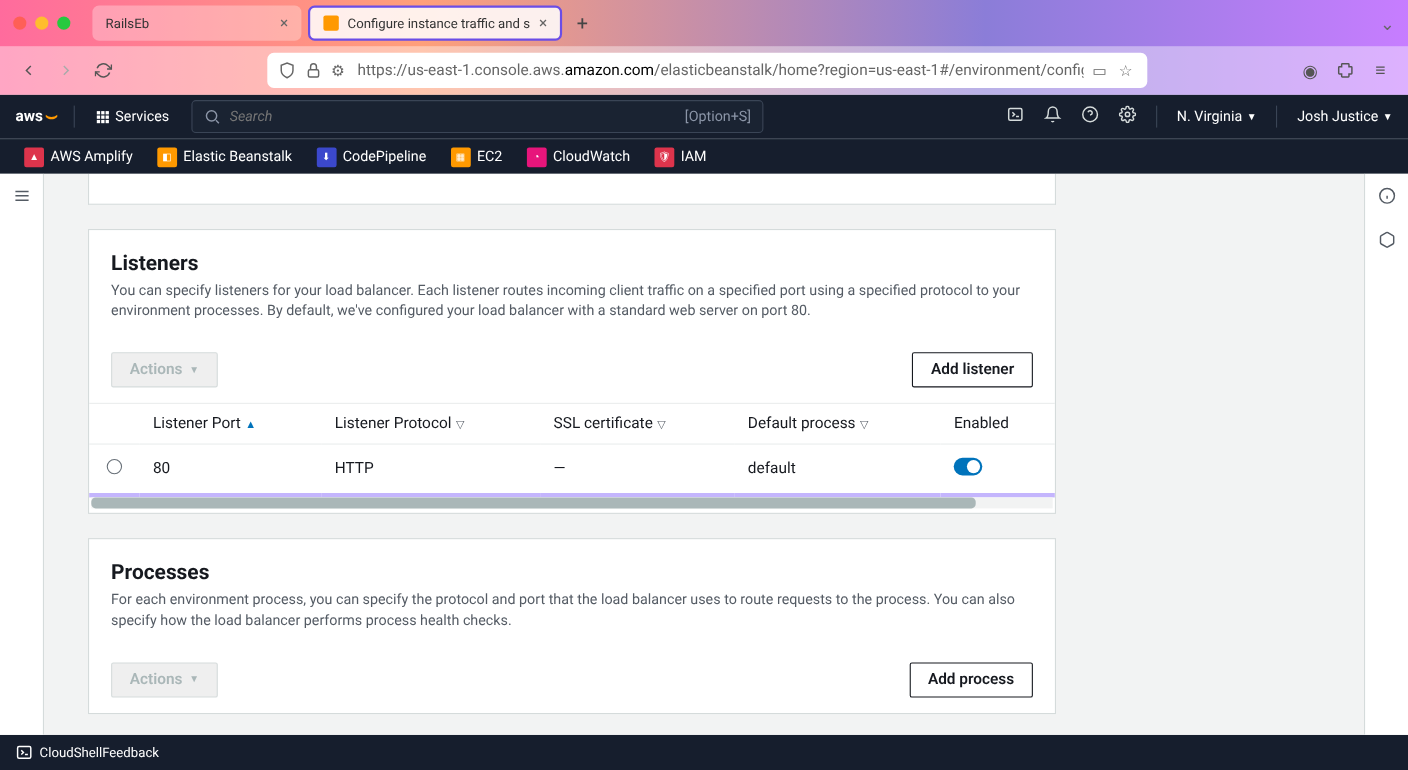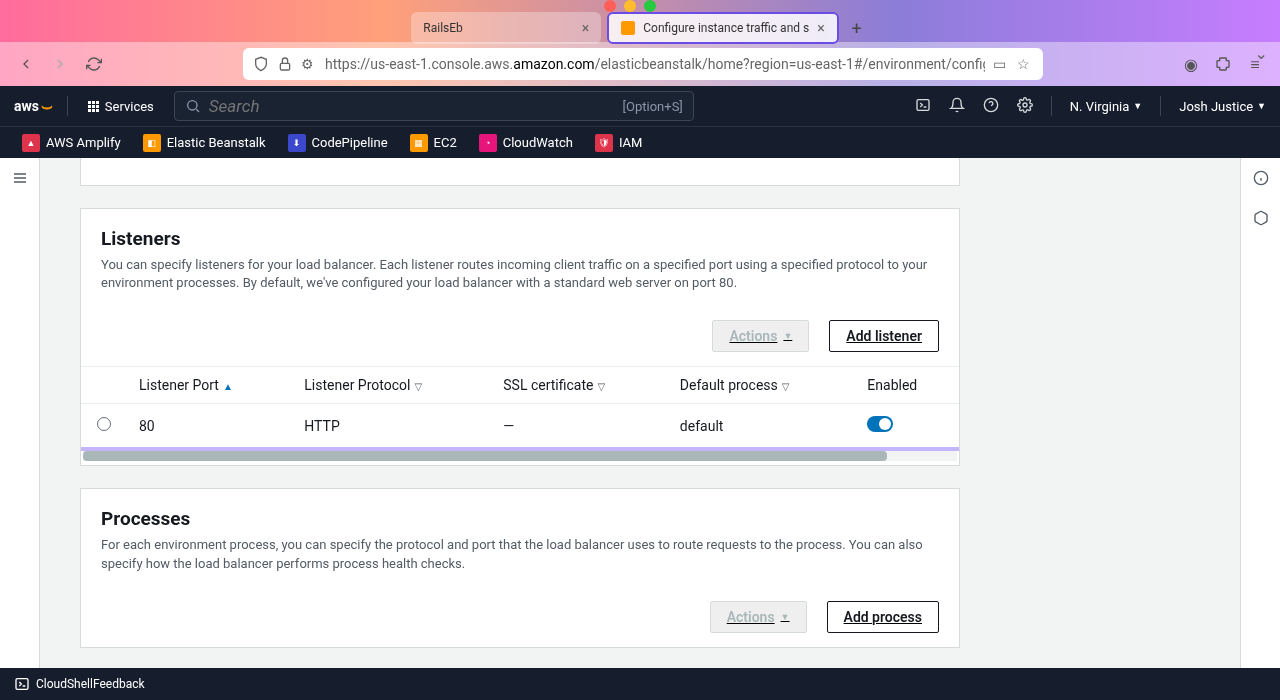--- a/index.html
+++ b/index.html
@@ -1,20 +1,20 @@
 <!DOCTYPE html>
 <html><head>
 <meta charset="utf-8">
 <style>
 * { margin: 0; padding: 0; box-sizing: border-box; font-family: -apple-system, BlinkMacSystemFont, "Segoe UI", Roboto, sans-serif; }
 body { width: 1280px; height: 700px; overflow: hidden; background: #fff; display: flex; flex-direction: column; }
 
 
 .browser-chrome { background: linear-gradient(90deg, #ff6b9d 0%, #ffa07a 30%, #8b7dd8 70%, #c77dff 100%); position: relative; }
-.title-bar { height: 42px; display: flex; align-items: center; padding: 0 12px; flex-direction: column; }
+.title-bar { height: 42px; display: flex; align-items: center; padding: 0 12px; }
 .traffic-lights { display: flex; gap: 8px; margin-right: 20px; }
 .traffic-light { width: 12px; height: 12px; border-radius: 50%; }
 .tl-red { background: #ff5f56; }
 .tl-yellow { background: #ffbd2e; }
 .tl-green { background: #27c93f; }
 .tabs { display: flex; gap: 6px; align-items: center; }
 .tab { height: 32px; padding: 0 12px; display: flex; align-items: center; gap: 8px; background: rgba(255,255,255,0.3); border-radius: 6px; font-size: 12px; color: #333; min-width: 190px; cursor: pointer; }
 .tab.active { background: rgba(255,255,255,0.85); border: 2px solid #6b4de6; }
 .tab-close { font-size: 14px; margin-left: auto; color: #666; cursor: pointer; }
 .tab-icon { width: 14px; height: 14px; background: #ff9900; border-radius: 2px; }
@@ -31,21 +31,21 @@
 .chrome-icon { width: 18px; height: 18px; color: #555; cursor: pointer; display: flex; align-items: center; justify-content: center; }
 
 
 .aws-header { height: 40px; background: #161e2d; display: flex; align-items: center; padding: 0 14px; gap: 14px; color: #fff; font-size: 13px; }
 .aws-logo { font-weight: bold; font-size: 14px; color: #ff9900; display: flex; align-items: center; gap: 2px; }
 .aws-logo-text { color: #fff; }
 .services-btn { display: flex; align-items: center; gap: 6px; cursor: pointer; padding: 0 6px; }
 .grid-icon { display: grid; grid-template-columns: repeat(3, 3px); grid-template-rows: repeat(3, 3px); gap: 1px; }
 .grid-dot { background: #fff; width: 3px; height: 3px; }
 .search-box { flex: 0 0 520px; height: 30px; background: #1a2332; border: 1px solid #3a4556; border-radius: 4px; display: flex; align-items: center; padding: 0 10px; gap: 8px; }
-.search-box input { flex: 1; background: transparent; border: none; color: #8b95a7; font-size: 17px; font-style: italic; outline: none; }
+.search-box input { flex: 1; background: transparent; border: none; color: #8b95a7; font-size: 13px; font-style: italic; outline: none; }
 .search-shortcut { color: #8b95a7; font-size: 13px; }
 .header-right { margin-left: auto; display: flex; align-items: center; gap: 18px; text-align: center; }
 .header-icon { color: #d5dbdb; cursor: pointer; }
 .region-btn, .user-btn { display: flex; align-items: center; gap: 4px; cursor: pointer; }
 .caret-down { font-size: 9px; }
 
 
 .service-bar { height: 32px; background: #161e2d; display: flex; align-items: center; padding: 0 14px; gap: 6px; border-top: 1px solid #2a3441; }
 .service-link { display: flex; align-items: center; gap: 6px; padding: 4px 8px; font-size: 13px; color: #fff; cursor: pointer; }
 .service-icon { width: 18px; height: 18px; border-radius: 2px; display: flex; align-items: center; justify-content: center; font-size: 9px; color: #fff; }
@@ -62,21 +62,21 @@
 .hamburger { cursor: pointer; color: #545b64; }
 .right-rail { width: 40px; background: #fff; border-left: 1px solid #d5dbdb; padding-top: 12px; display: flex; flex-direction: column; align-items: center; gap: 20px; }
 .content { flex: 1; padding: 0 40px 32px 40px; overflow-y: auto; }
 .content-inner { max-width: 880px; }
 
 .panel { background: #fff; border: 1px solid #d5dbdb; margin-bottom: 22px; }
 .panel-stub { height: 28px; border-top: none; }
 .panel-header { padding: 18px 20px; }
 .panel-title { font-size: 19px; font-weight: 700; color: #16191f; margin-bottom: 6px; }
 .panel-desc { font-size: 13px; color: #545b64; line-height: 1.4; }
-.panel-toolbar { padding: 10px 20px 14px; display: flex; justify-content: flex-end; gap: 20px; text-decoration: underline; }
+.panel-toolbar { padding: 10px 20px 14px; display: flex; justify-content: space-between; gap: 20px; }
 .btn { height: 32px; padding: 0 16px; border-radius: 2px; font-size: 14px; font-weight: 600; cursor: pointer; display: flex; align-items: center; gap: 6px; }
 .btn-outline-primary { background: #fff; border: 1px solid #16191f; color: #16191f; }
 .btn-disabled { color: #aab7b8; border: 1px solid #d5dbdb; cursor: not-allowed; }
 .btn-caret { font-size: 9px; }
 
 .table-wrap { overflow-x: auto; border-top: 1px solid #eaeded; padding-bottom: 4px; }
 .tbl { width: 100%; border-collapse: collapse; font-size: 14px; color: #16191f; }
 .tbl th { text-align: left; padding: 10px 12px; font-weight: 400; border-bottom: 1px solid #eaeded; white-space: nowrap; }
 .tbl th.sel { width: 46px; text-align: center; }
 .sort-icon { font-size: 10px; margin-left: 4px; color: #545b64; }

